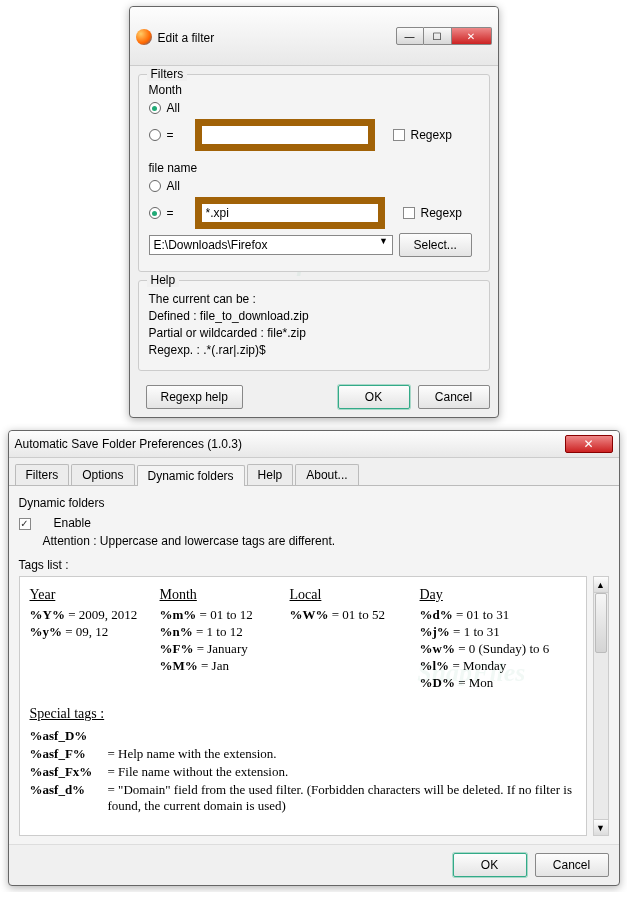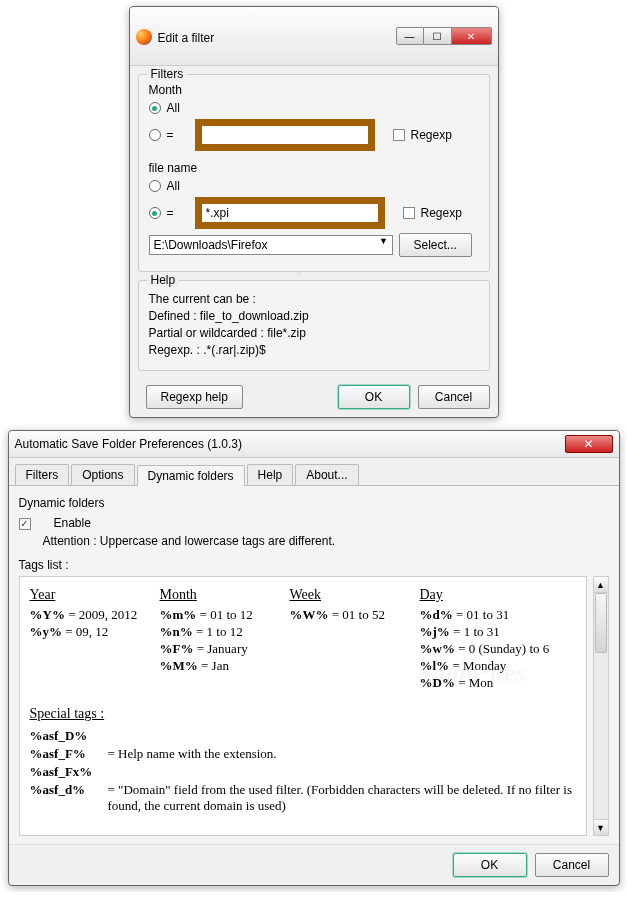--- a/index.html
+++ b/index.html
@@ -190,21 +190,21 @@
             <div class="tagline"><b>%y%</b> = 09, 12</div>
           </div>
           <div class="col">
             <h4>Month</h4>
             <div class="tagline"><b>%m%</b> = 01 to 12</div>
             <div class="tagline"><b>%n%</b> = 1 to 12</div>
             <div class="tagline"><b>%F%</b> = January</div>
             <div class="tagline"><b>%M%</b> = Jan</div>
           </div>
           <div class="col">
-            <h4>Week</h4>
+            <h4>Local</h4>
             <div class="tagline"><b>%W%</b> = 01 to 52</div>
           </div>
           <div class="col">
             <h4>Day</h4>
             <div class="tagline"><b>%d%</b> = 01 to 31</div>
             <div class="tagline"><b>%j%</b> = 1 to 31</div>
             <div class="tagline"><b>%w%</b> = 0 (Sunday) to 6</div>
             <div class="tagline"><b>%l%</b> = Monday</div>
             <div class="tagline"><b>%D%</b> = Mon</div>
           </div>
@@ -213,20 +213,21 @@
           <h4>Special tags :</h4>
           <div class="sp-row">
               <div class="k">%asf_D%</div>
             </div>
           <div class="sp-row">
               <div class="k">%asf_F%</div>
               <div class="v">= Help name with the extension.</div>
             </div>
           <div class="sp-row">
               <div class="k">%asf_Fx%</div>
+              <div class="v">= File name without the extension.</div>
             </div>
           <div class="sp-row">
               <div class="k">%asf_d%</div>
               <div class="v">= "Domain" field from the used filter. (Forbidden characters will be deleted. If no filter is found, the current domain is used)</div>
             </div>
         </div>
       </div>
       <div class="scrollbar">
         <div class="sbtn">▲</div>
         <div class="strack">

